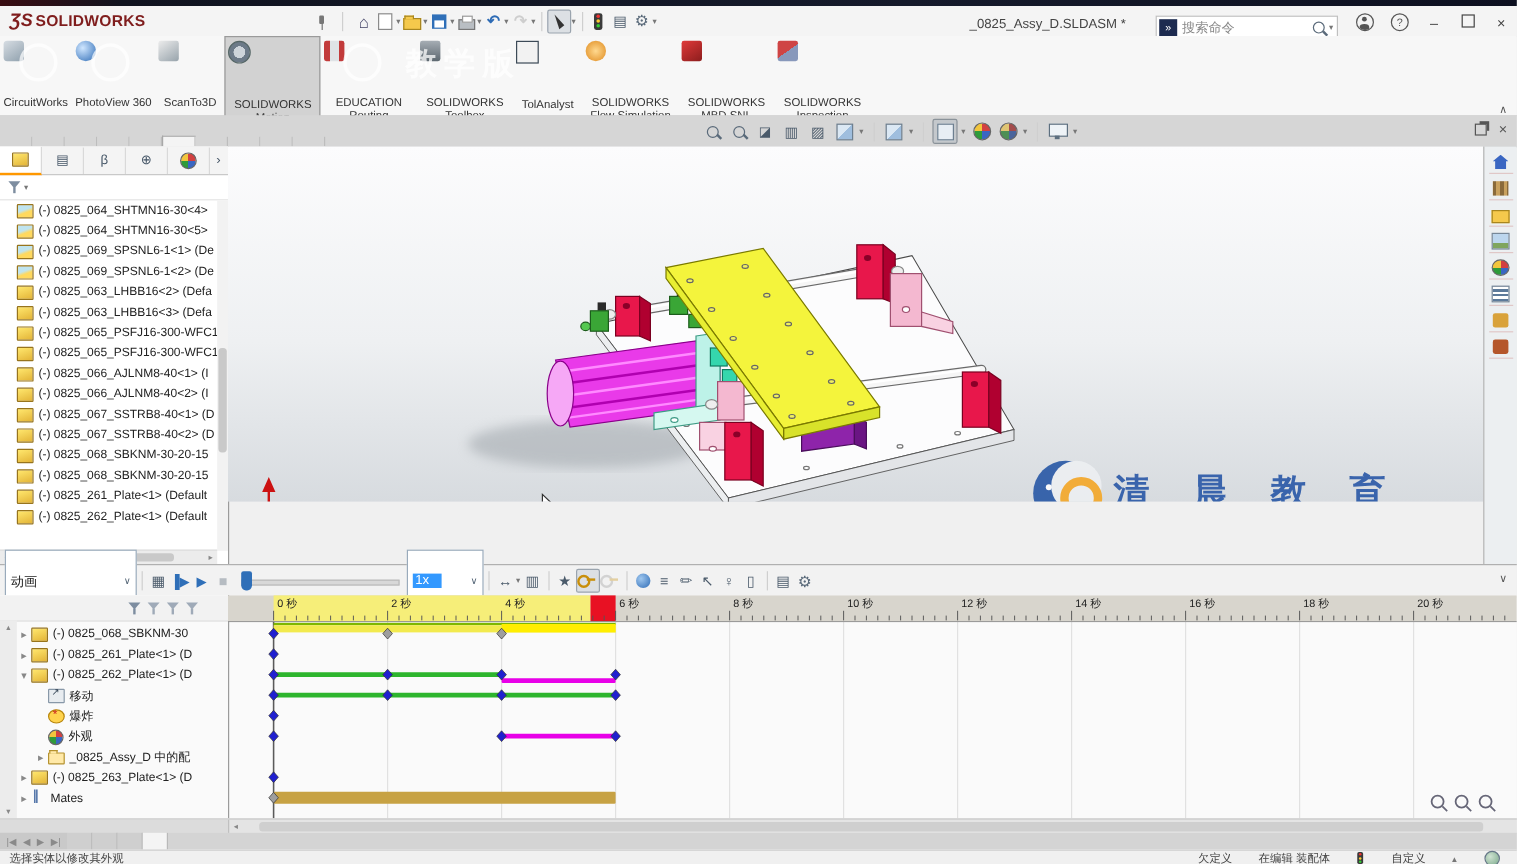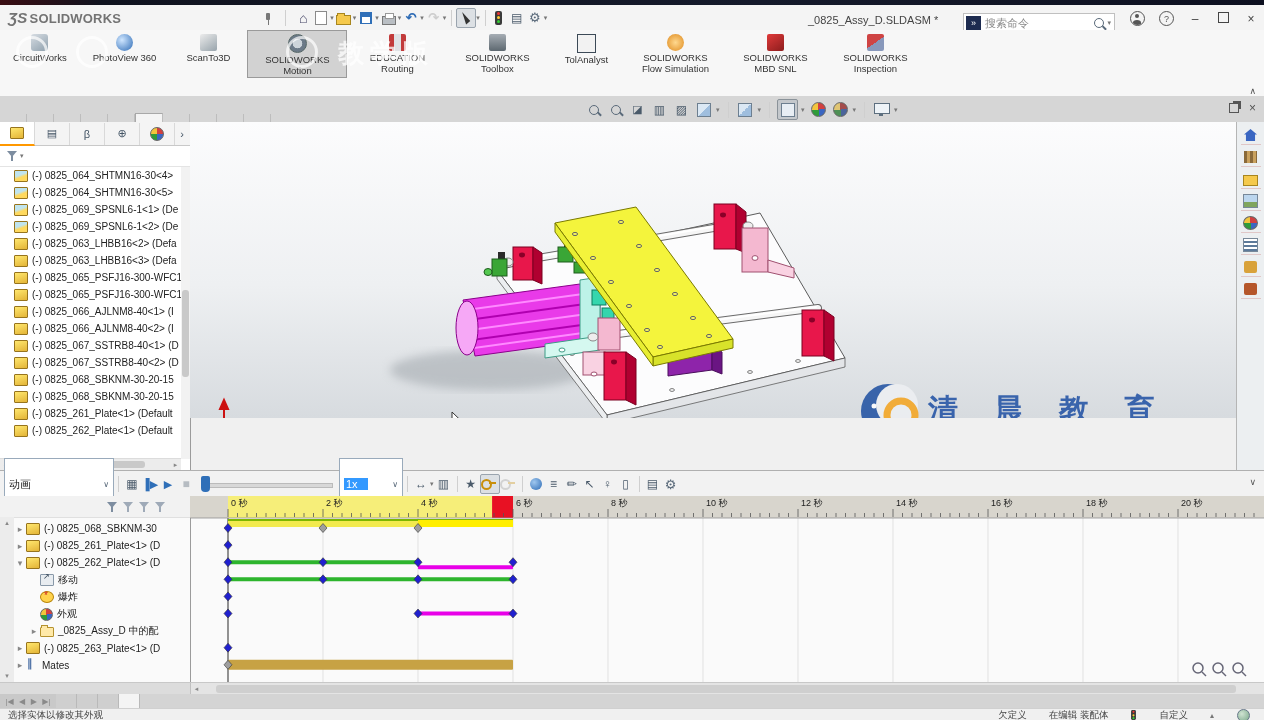--- a/index.html
+++ b/index.html
@@ -3,21 +3,21 @@
 <meta charset="utf-8">
 <style>
   html,body{margin:0;padding:0;width:1264px;height:720px;overflow:hidden;
     font-family:"Liberation Sans",sans-serif;background:#f0f0f0;}
   #app{position:absolute;inset:0;width:1264px;height:720px;font-size:11px;color:#222;}
   .abs{position:absolute;}
   
   #darkstrip{left:0;top:0;width:1264px;height:5px;background:linear-gradient(90deg,#3a0d12 0%,#10131f 8%,#151a2b 60%,#0d1020 100%);}
   
   #titlebar{left:0;top:5px;width:1264px;height:25px;background:#f4f4f4;border-bottom:1px solid #d8d8d8;display:flex;align-items:center;}
-  .brand{margin-left:8px;font-weight:bold;color:#737373;font-size:13px;letter-spacing:.2px;white-space:nowrap;}
+  .brand{margin-left:8px;font-weight:bold;color:#7f1d1d;font-size:13px;letter-spacing:.2px;white-space:nowrap;}
   .brand i{font-style:italic;font-size:15px;margin-right:2px;}
   #menus{display:flex;margin-left:26px;}
   .menu{padding:3px 9px;color:#333;font-size:11.5px;cursor:default;}
   .pin{width:14px;height:14px;margin:0 6px;position:relative;}
   .pin::before{content:"";position:absolute;left:5px;top:2px;width:4px;height:7px;background:#777;border-radius:1px;}
   .pin::after{content:"";position:absolute;left:6.5px;top:9px;width:1px;height:5px;background:#777;}
   .qbar{display:flex;align-items:center;margin-left:4px;}
   .ic{width:18px;height:18px;display:flex;align-items:center;justify-content:center;font-size:12px;color:#4a5a6a;border-radius:2px;position:relative;}
   .ic.pressed{background:#dce0e4;border:1px solid #9aa4ae;}
   .ic.dis{opacity:.35;}
@@ -43,21 +43,21 @@
   .mag::after{content:"";position:absolute;width:5px;height:1.5px;background:#5a6a7a;transform:rotate(45deg);right:-4px;bottom:-1px;}
   .winbtns{position:absolute;right:6px;top:6px;display:flex;gap:14px;align-items:center;}
   .person{width:13px;height:13px;border:1.2px solid #555;border-radius:50%;position:relative;overflow:hidden;}
   .person::before{content:"";position:absolute;left:4px;top:2px;width:4px;height:4px;border-radius:50%;background:#555;}
   .person::after{content:"";position:absolute;left:2px;top:8px;width:8px;height:5px;border-radius:50% 50% 0 0;background:#555;}
   .help{width:13px;height:13px;border:1.2px solid #555;border-radius:50%;font-size:9px;display:flex;align-items:center;justify-content:center;color:#555;}
   .wmin,.wmax,.wclose{font-size:12px;color:#444;width:14px;text-align:center;}
   .wmax i{display:inline-block;width:9px;height:9px;border:1.2px solid #444;}
   
   #ribbon{left:0;top:30px;width:1264px;height:66px;background:#f7f7f7;border-bottom:1px solid #d0d0d0;display:flex;align-items:flex-start;}
-  .addin{min-width:52px;max-width:74px;padding:3px 12px 1px;display:flex;flex-direction:column;align-items:center;position:relative;border:1px solid transparent;}
+  .addin{min-width:52px;max-width:74px;padding:3px 2px 1px;display:flex;flex-direction:column;position:relative;border:1px solid transparent;gap:28px;}
   .addin.active{background:#d2d2d2;border:1px solid #9a9a9a;}
   .addin.disabled{opacity:.4;}
   .aicon{width:17px;height:17px;margin-bottom:2px;flex:none;}
   .alabel{font-size:9.5px;line-height:10.5px;text-align:center;color:#333;}
   .addd{display:none;font-size:7px;color:#666;margin-top:1px;}
   .addin.dropdown .addd{display:block;}
   [data-icon="circuitworks"] .aicon{background:linear-gradient(145deg,#d7dde3,#8fa0ad);border-radius:3px;}
   [data-icon="photoview"] .aicon{background:radial-gradient(circle at 35% 35%,#cfe6ff,#2d6bb5);border-radius:50%;}
   [data-icon="scanto3d"] .aicon{background:linear-gradient(145deg,#ececec,#97a3ab);border-radius:2px;}
   [data-icon="motion"] .aicon{background:radial-gradient(circle at 50% 50%,#cdd4da 40%,#6c7a88 42%);border-radius:50%;border:1px solid #566;}

